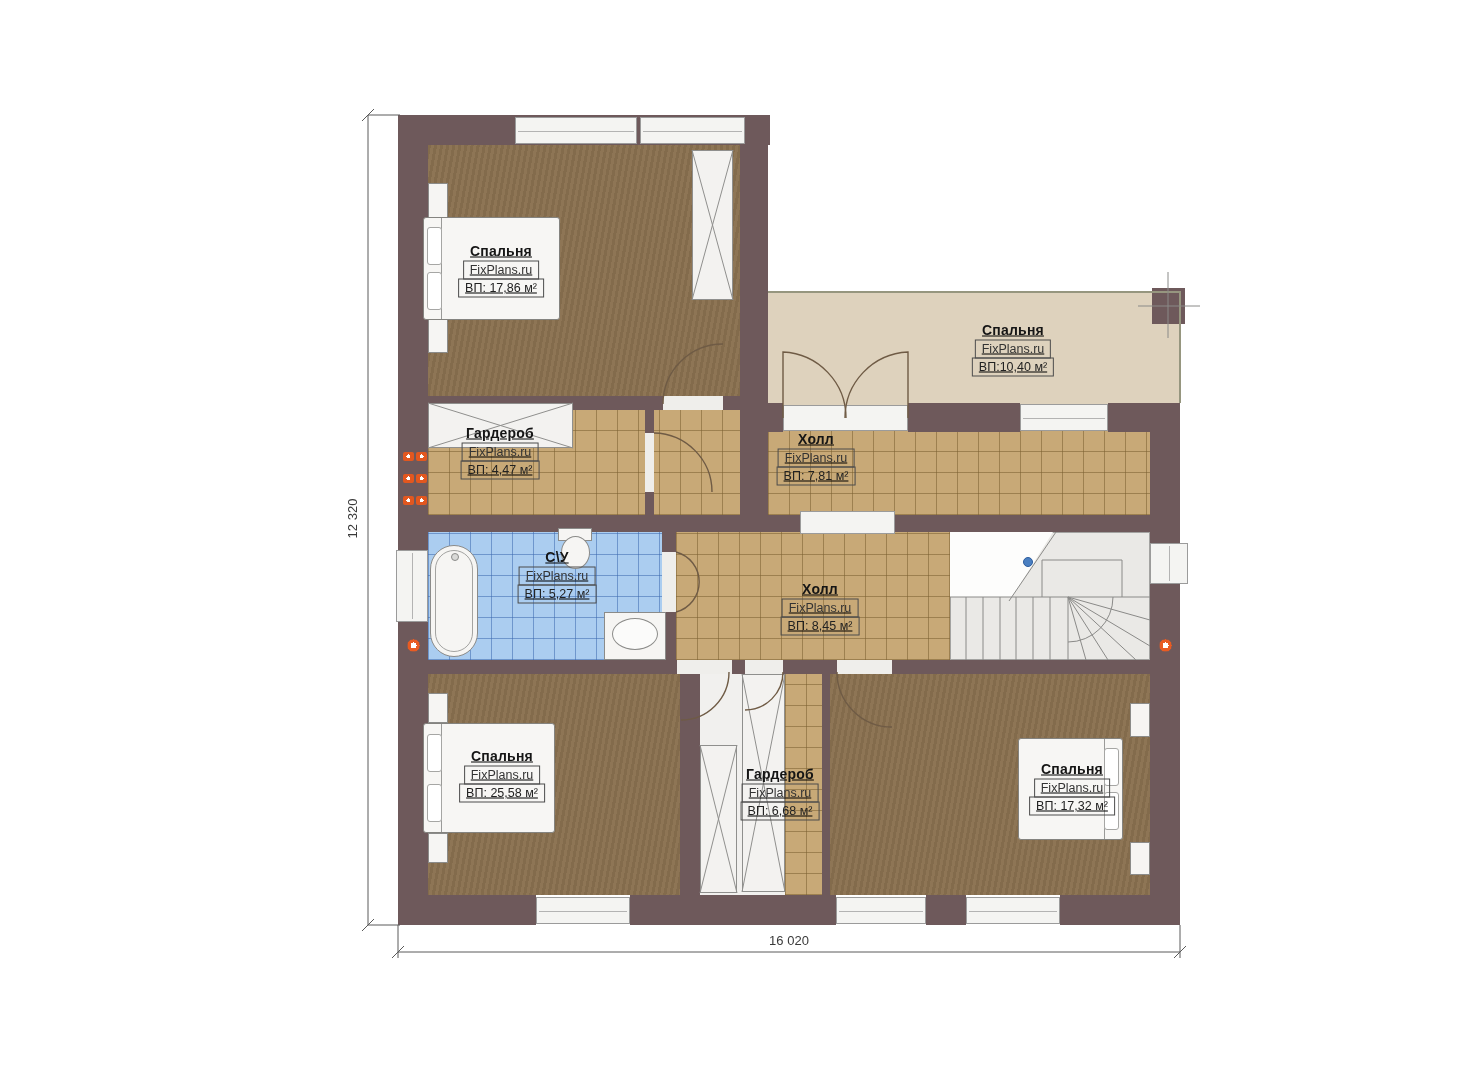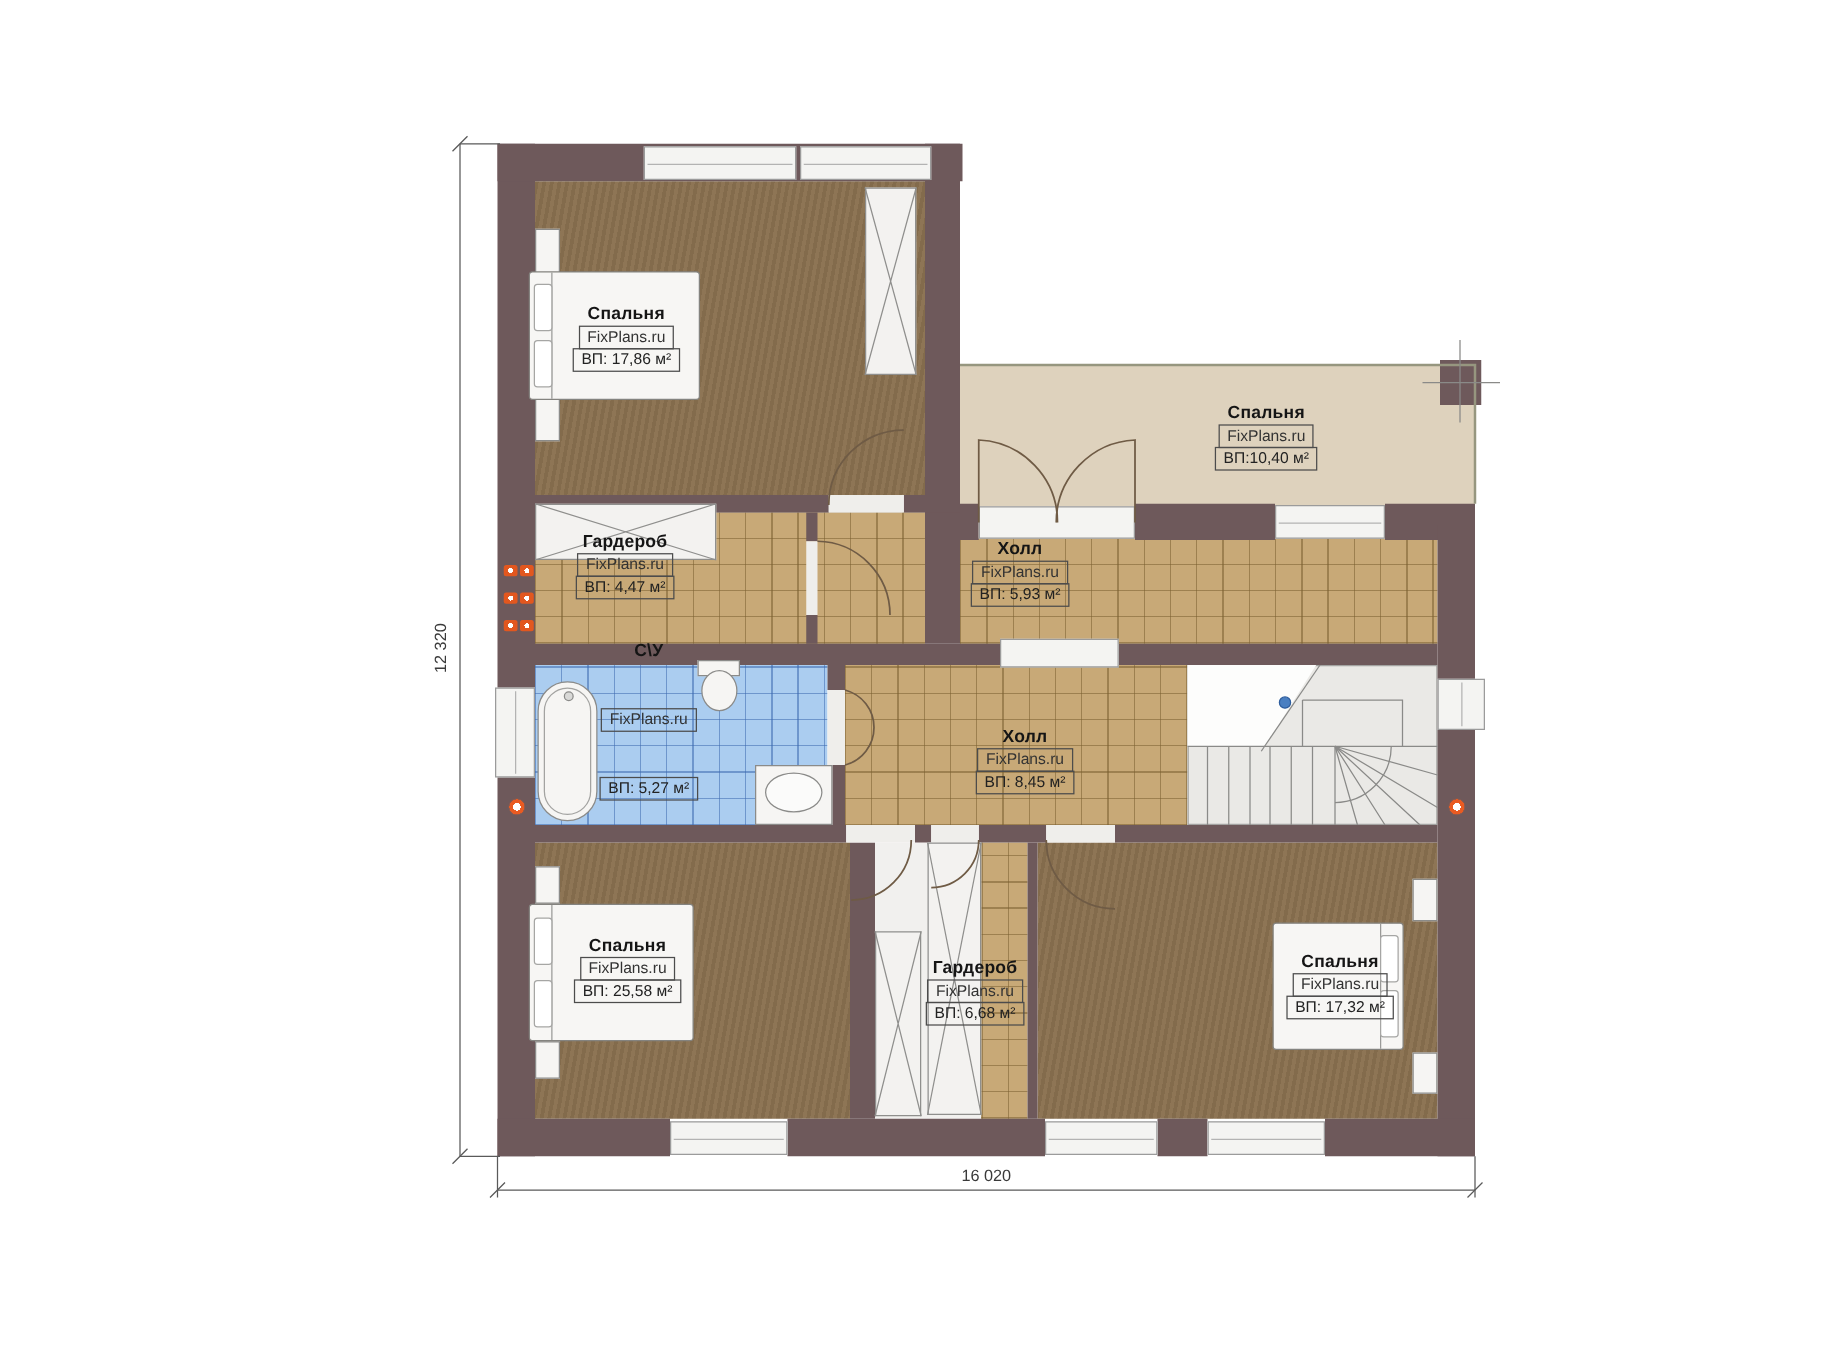--- a/index.html
+++ b/index.html
@@ -30,21 +30,21 @@
   .tub{position:absolute;background:#f6f5f3;border:1px solid #8b8b89;border-radius:24px;box-sizing:border-box;}
   .tub .inner{position:absolute;left:4px;right:4px;top:4px;bottom:4px;border:1px solid #a3a3a1;border-radius:20px;}
   .tub .tap{position:absolute;left:50%;top:7px;width:6px;height:6px;margin-left:-3px;border-radius:50%;
             background:#d9d9d7;border:1px solid #8b8b89;}
   .oval{border-radius:50% !important;}
   .rad{position:absolute;width:11px;height:9px;border-radius:2px;
        background:radial-gradient(circle,#ffffff 0 2px,#e2571f 2px);}
   .odot{position:absolute;width:15px;height:15px;border-radius:50%;
         background:radial-gradient(circle,#ffffff 0 3px,#e95b22 3px 6px,rgba(233,91,34,.35) 6px,transparent 7px);}
   .rlabel{position:absolute;transform:translate(-50%,-50%);display:flex;flex-direction:column;
-          align-items:center;z-index:30;white-space:nowrap;}
+          align-items:center;z-index:30;white-space:nowrap;text-decoration:underline;}
   .rl-name{font-weight:bold;font-size:14px;color:#151515;margin-bottom:2px;letter-spacing:.2px;}
   .rl-box{border:1px solid #4c4c4c;font-size:12.5px;padding:0 6px;line-height:17px;color:#222;}
   .rl-box + .rl-box{margin-top:-1px;}
   .rl-brand{color:#333;}
   .dim{position:absolute;font-size:13px;color:#3a3a3a;text-align:center;width:80px;}
   .dim-v{transform:rotate(-90deg);}
   svg.overlay{position:absolute;left:0;top:0;z-index:20;pointer-events:none;}
 </style>
 </head>
 <body>
@@ -214,23 +214,23 @@
     <div class="rl-box">ВП:10,40 м²</div>
   </div>
   <div class="rlabel" style="left:500px;top:452px;">
     <div class="rl-name">Гардероб</div>
     <div class="rl-box rl-brand">FixPlans.ru</div>
     <div class="rl-box">ВП: 4,47 м²</div>
   </div>
   <div class="rlabel" style="left:816px;top:458px;">
     <div class="rl-name">Холл</div>
     <div class="rl-box rl-brand">FixPlans.ru</div>
-    <div class="rl-box">ВП: 5,93 м²</div>
-  </div>
-  <div class="rlabel" style="left:519px;top:576px;gap:37px;">
+    <div class="rl-box">ВП: 7,81 м²</div>
+  </div>
+  <div class="rlabel" style="left:557px;top:576px;">
     <div class="rl-name">С\У</div>
     <div class="rl-box rl-brand">FixPlans.ru</div>
     <div class="rl-box">ВП: 5,27 м²</div>
   </div>
   <div class="rlabel" style="left:820px;top:608px;">
     <div class="rl-name">Холл</div>
     <div class="rl-box rl-brand">FixPlans.ru</div>
     <div class="rl-box">ВП: 8,45 м²</div>
   </div>
   <div class="rlabel" style="left:502px;top:775px;">

